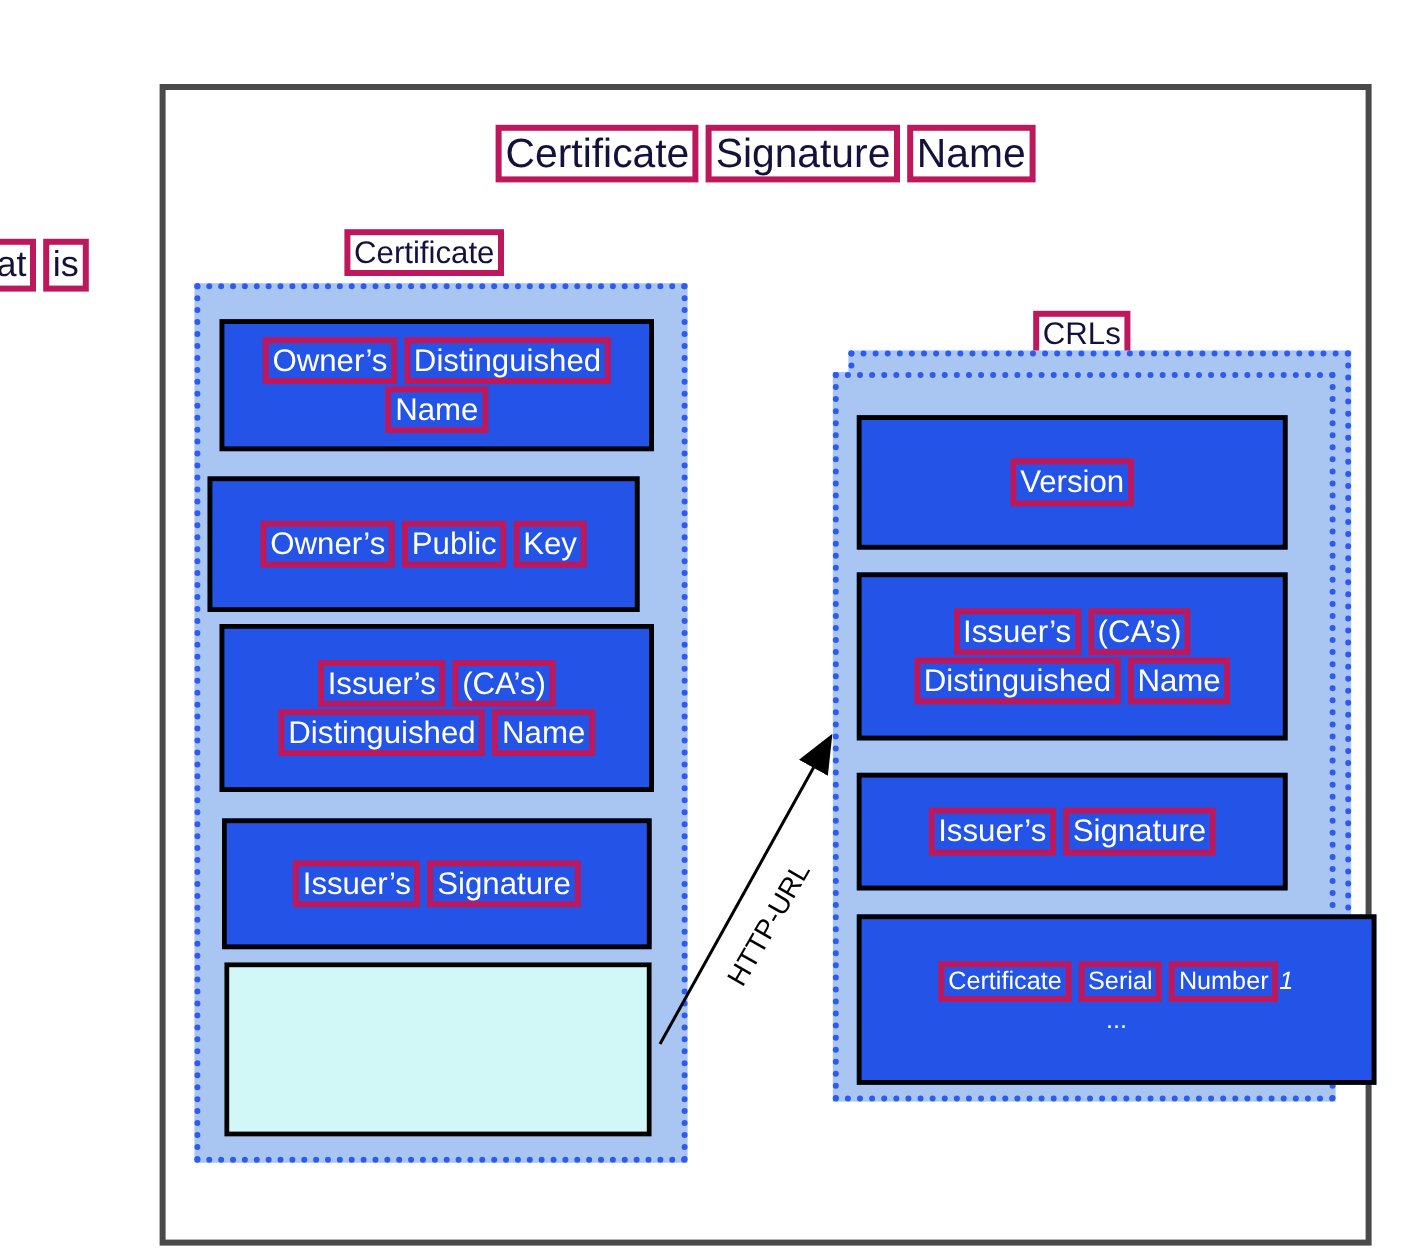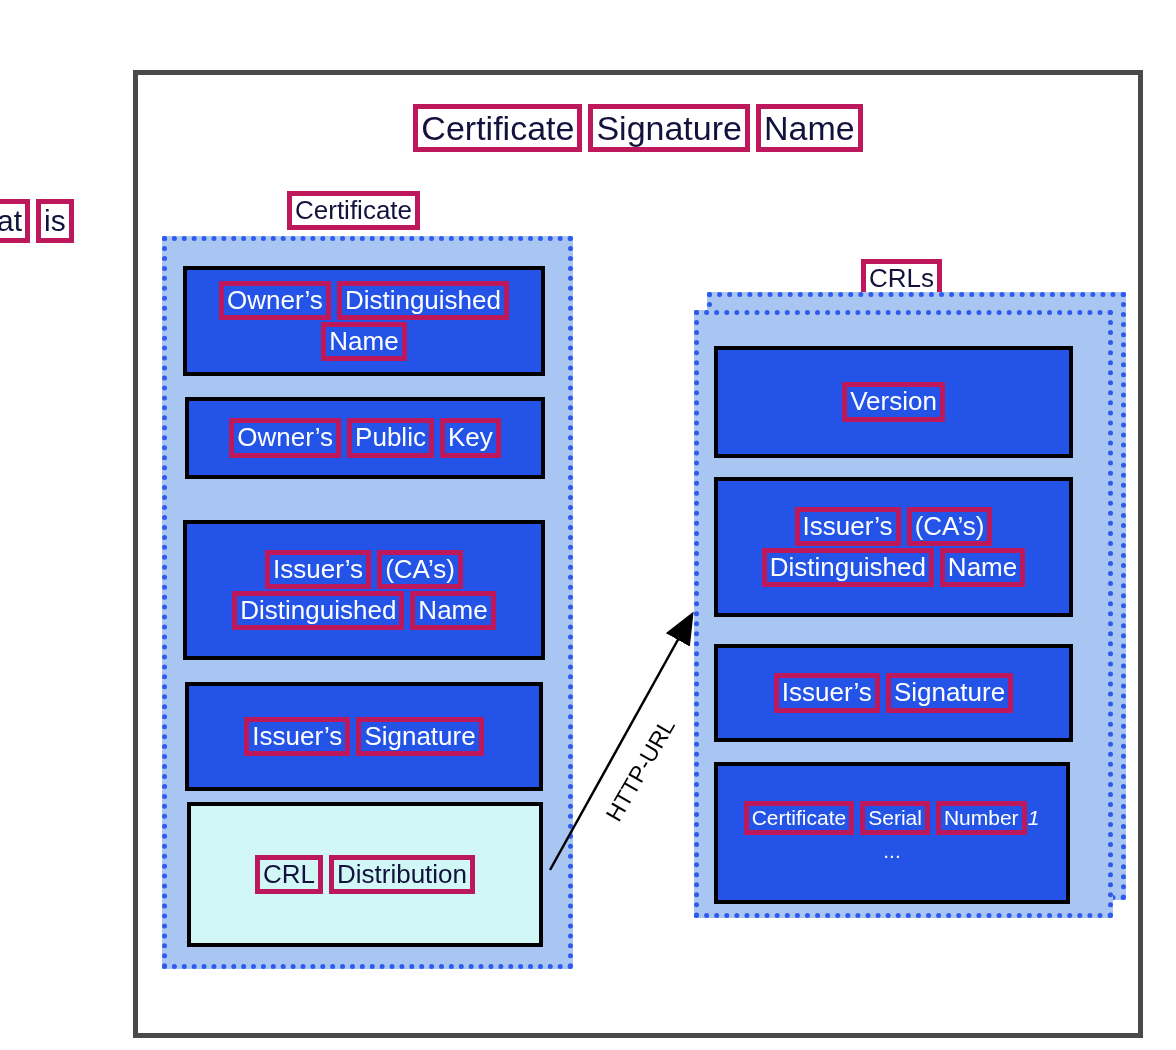--- a/index.html
+++ b/index.html
@@ -38,35 +38,34 @@
     <div class="line"><span class="w">Certificate</span></div>
   </div>
 
 <div class="abs panel" style="left:162px;top:236px;width:411px;height:733px"></div>
 
 <div class="abs bluebox" style="left:183px;top:266px;width:362px;height:110px">
     <div class="line"><span class="w">Owner’s</span><span class="w">Distinguished</span></div>
     <div class="line"><span class="w">Name</span></div>
   </div>
 
-<div class="abs bluebox" style="left:185px;top:397px;width:360px;height:82px">
+<div class="abs bluebox" style="left:173px;top:397px;width:360px;height:113px">
     <div class="line"><span class="w">Owner’s</span><span class="w">Public</span><span class="w">Key</span></div>
   </div>
 
 <div class="abs bluebox" style="left:183px;top:520px;width:362px;height:140px">
     <div class="line"><span class="w">Issuer’s</span><span class="w">(CA’s)</span></div>
     <div class="line"><span class="w">Distinguished</span><span class="w">Name</span></div>
   </div>
 
 <div class="abs bluebox" style="left:185px;top:682px;width:358px;height:109px">
     <div class="line"><span class="w">Issuer’s</span><span class="w">Signature</span></div>
   </div>
 
 <div class="abs cyanbox" style="left:187px;top:802px;width:356px;height:145px">
-    <div class="line"><span class="w">CRL</span><span class="w">Distribution</span></div>
   </div>
 
 <div class="abs lbl" style="left:858px;top:258px">
     <div class="line"><span class="w">CRLs</span></div>
   </div>
 
 <div class="abs panel" style="left:707px;top:292px;width:419px;height:608px"></div>
 <div class="abs panel" style="left:694px;top:310px;width:419px;height:608px"></div>
 
 <div class="abs bluebox" style="left:714px;top:346px;width:359px;height:112px">
@@ -75,21 +74,21 @@
 
 <div class="abs bluebox" style="left:714px;top:477px;width:359px;height:140px">
     <div class="line"><span class="w">Issuer’s</span><span class="w">(CA’s)</span></div>
     <div class="line"><span class="w">Distinguished</span><span class="w">Name</span></div>
   </div>
 
 <div class="abs bluebox" style="left:714px;top:644px;width:359px;height:98px">
     <div class="line"><span class="w">Issuer’s</span><span class="w">Signature</span></div>
   </div>
 
-<div class="abs bluebox serials" style="left:714px;top:762px;width:356px;height:142px">
+<div class="abs bluebox serials" style="left:714px;top:762px;width:433px;height:142px">
     <div class="line"><span class="w">Certificate</span><span class="w">Serial</span><span class="w">Number</span><span class="w nobox it glue">1</span></div>
     <div class="line"><span class="w nobox">...</span></div>
   </div>
 
 <svg class="abs" style="left:538px;top:600px" width="170" height="285" viewBox="0 0 170 285">
   <defs>
     <marker id="ah" markerWidth="13" markerHeight="11" refX="10" refY="5.5" orient="auto">
       <path d="M0,0 L13,5.5 L0,11 z" fill="#000"></path>
     </marker>
   </defs>

